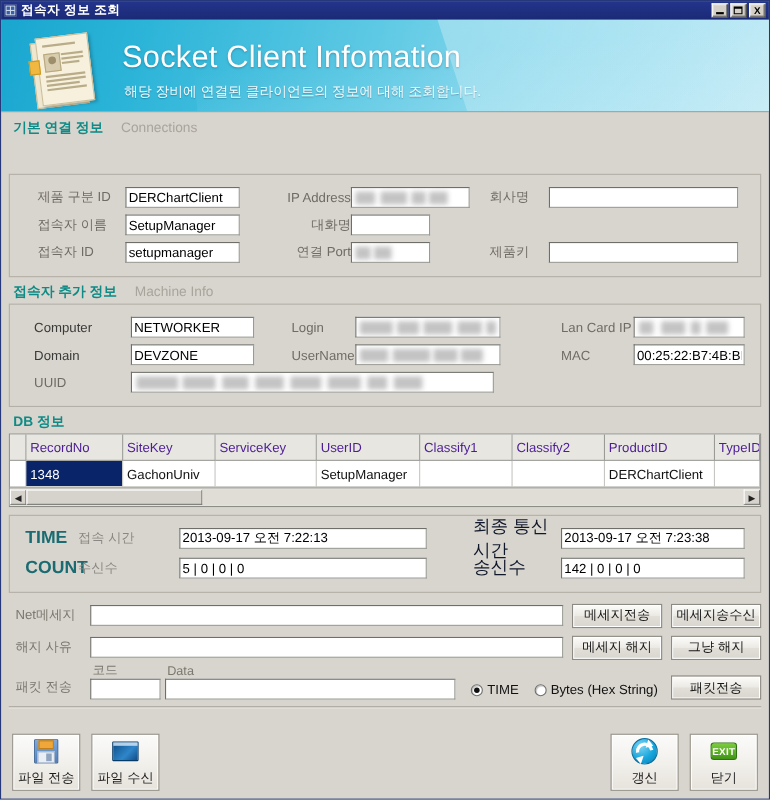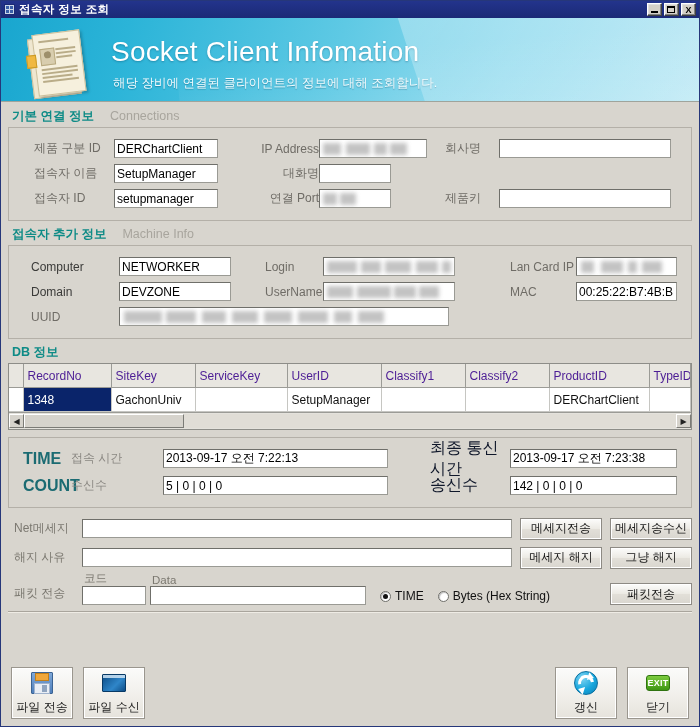--- a/index.html
+++ b/index.html
@@ -69,21 +69,21 @@
   .lbl-d{color:#3a3a38;font-size:12px;white-space:nowrap;}
 
   .tf{box-sizing:border-box;height:19px;background:#fff;border:1px solid #9a9a94;
       border-top-color:#6f6f6a;border-left-color:#6f6f6a;
       font-family:"Liberation Sans",sans-serif;font-size:12px;color:#000;
       padding:0 2px;line-height:17px;outline:none;}
   .blur{position:relative;overflow:hidden;}
   .blur .bl{position:absolute;top:3px;height:12px;background:#b9b9b9;filter:blur(2.3px);opacity:.85;border-radius:1px;}
 
   
-  .g1{padding:8px 4px 9px 0;}
+  .g1{padding:8px 4px 9px 0;margin-top:31px;}
   .row{display:flex;align-items:center;height:25px;}
   .c1{width:105px;padding-left:25px;box-sizing:border-box;}
   .c2{width:110px;}
   .c3{width:95px;padding-left:24px;box-sizing:border-box;text-align:right;}
   .c4{width:100px;}
   .c5{width:80px;padding-left:26px;box-sizing:border-box;}
   .c6{flex:1;padding-right:16px;}
 
   
   .g2{padding:8px 0 9px 0;}
@@ -123,21 +123,21 @@
   .tc-l2{width:112px;padding-left:32px;box-sizing:border-box;color:#0f172a;font-size:16px;}
   .tc-f2{flex:1;padding-right:14px;}
 
   
   .msg-row{display:flex;align-items:center;height:29px;}
   .msg-lbl{width:74px;padding-left:6px;box-sizing:border-box;color:#7b7870;font-size:12px;}
   .msg-in{flex:1;}
   .btn{height:22px;background:linear-gradient(to bottom,#fcfcfb 0%,#eceae4 48%,#e2dfd8 52%,#d9d6cf 100%);
        border:1px solid #8d8a84;color:#171717;font-size:12px;cursor:pointer;
        font-family:"Liberation Sans",sans-serif;display:flex;align-items:center;justify-content:center;
-       box-shadow:inset 0 0 0 1px #fff;box-sizing:border-box;margin-left:48px;}
+       box-shadow:inset 0 0 0 1px #fff;box-sizing:border-box;}
   .btn-sm{width:82px;margin-left:8px;}
 
   
   .pk-row{display:flex;align-items:flex-end;height:33px;}
   .pk-lbl{width:74px;padding-left:6px;box-sizing:border-box;color:#7b7870;font-size:12px;padding-bottom:3px;}
   .cap{color:#7b7870;font-size:11.5px;padding-left:2px;}
   .radio{display:flex;align-items:center;gap:4px;cursor:pointer;}
   .rd{width:11px;height:11px;border-radius:50%;background:#fff;border:1px solid #6f6f6a;
       box-sizing:border-box;position:relative;box-shadow:inset 1px 1px 1px rgba(0,0,0,.25);}
   .rd.on:after{content:"";position:absolute;left:2.5px;top:2.5px;width:5px;height:5px;border-radius:50%;background:#111;}

